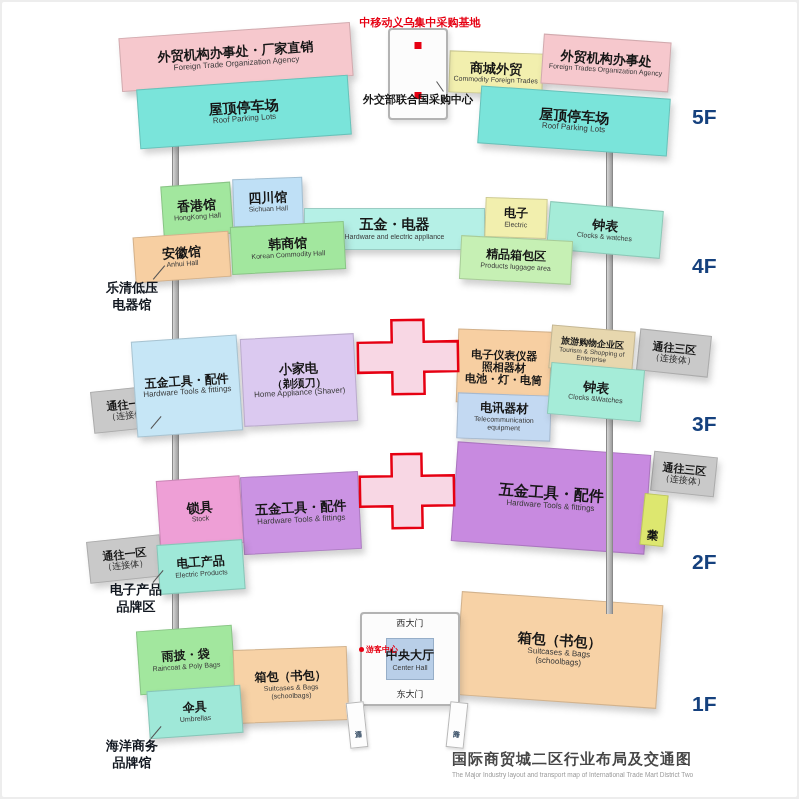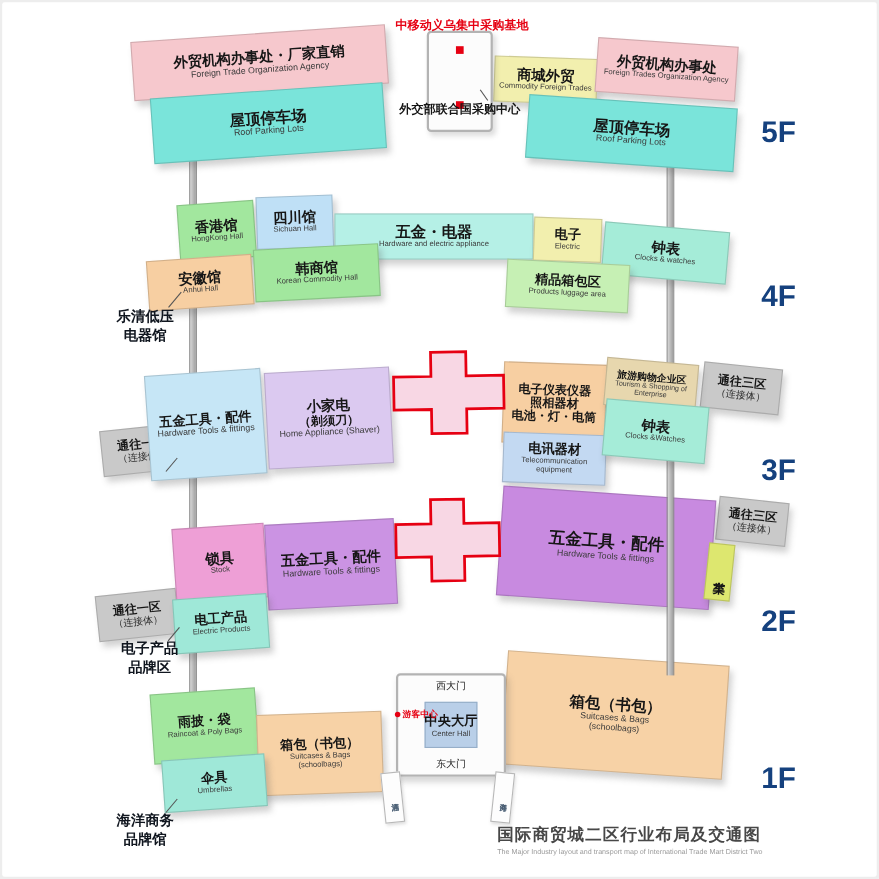--- a/index.html
+++ b/index.html
@@ -35,21 +35,21 @@
     background:#fcfcfc; border:2px solid #b3b3b3; border-radius:4px; z-index:3;
     box-shadow:2px 3px 5px rgba(90,90,90,.2); }
   .reddot { position:absolute; width:7px; height:7px; background:#e60012;
     left:50%; transform:translateX(-50%); }
 
   .rednote { position:absolute; color:#e60012; font-weight:bold; font-size:11px;
     z-index:5; text-align:center; }
   .blacknote { position:absolute; color:#141414; font-weight:bold; font-size:11px;
     z-index:5; text-align:center; }
 
-  .floor-label { position:absolute; z-index:5; font-size:27px; font-weight:bold;
+  .floor-label { position:absolute; z-index:5; font-size:21px; font-weight:bold;
     color:#15417e; }
   .side-label { position:absolute; z-index:5; font-weight:bold; font-size:13px;
     color:#10161f; text-align:center; line-height:1.3; }
   .tick { position:absolute; height:1px; background:#555; z-index:5; }
 
   .cross { position:absolute; z-index:4; overflow:visible; }
 
   .vert { writing-mode:vertical-rl; }
 
   .hall { position:absolute; left:358px; top:610px; width:100px; height:94px;
@@ -129,21 +129,21 @@
   <div class="floor-label" style="left:690px;top:103px">5F</div>
 
   <div class="block" style="left:160px;top:182px;width:70px;height:52px;background:#a2e79e;transform:rotate(-4deg)">
     <span class="zh s13">香港馆</span>
     <span class="en en7">HongKong Hall</span>
   </div>
   <div class="block" style="left:231px;top:176px;width:70px;height:48px;background:#bfe0f6;transform:rotate(-2deg)">
     <span class="zh s13">四川馆</span>
     <span class="en en7">Sichuan Hall</span>
   </div>
-  <div class="block" style="left:302px;top:192px;width:181px;height:42px;background:#b5f0e6">
+  <div class="block" style="left:302px;top:206px;width:181px;height:42px;background:#b5f0e6">
     <span class="zh s14">五金・电器</span>
     <span class="en en7">Hardware and electric appliance</span>
   </div>
   <div class="block" style="left:483px;top:196px;width:62px;height:40px;background:#f2efae;transform:rotate(2deg)">
     <span class="zh s12">电子</span>
     <span class="en en7">Electric</span>
   </div>
   <div class="block" style="left:546px;top:204px;width:114px;height:48px;background:#a5ecd8;transform:rotate(5deg)">
     <span class="zh s13">钟表</span>
     <span class="en en7">Clocks &amp; watches</span>

